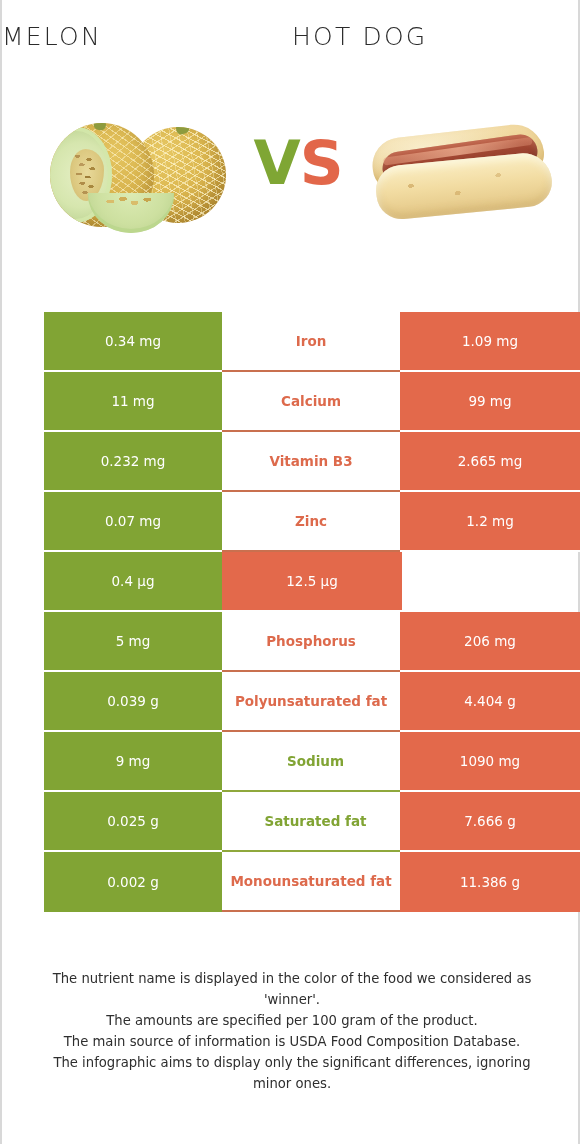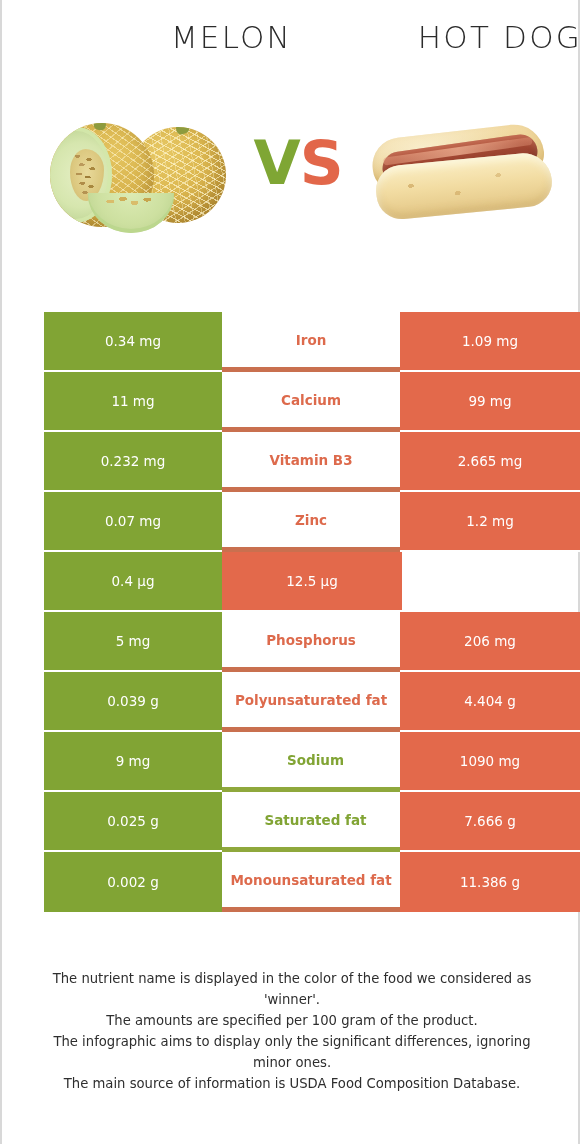--- a/index.html
+++ b/index.html
@@ -28,22 +28,22 @@
   .titles {
     position: absolute;
     top: 20px;
     left: 0;
     width: 580px;
     height: 40px;
     display: flex;
   }
   .title-cell {
     flex: 1;
-    text-align: right;
-    font-size: 31px;
+    text-align: left;
+    font-size: 25px;
     letter-spacing: 2.2px;
     color: #2b2b2b;
     font-weight: 300;
     font-family: "DejaVu Sans", sans-serif;
     line-height: 34px;
     white-space: nowrap;
   }
 
   
   .hero {
@@ -255,21 +255,21 @@
     border-bottom: 2px solid #ffffff;
   }
   .row:last-child .cell-left,
   .row:last-child .cell-right { border-bottom: none; }
 
   .cell-mid {
     width: 178px;
     background: #ffffff;
     font-size: 13.5px;
     font-weight: 700;
-    border-bottom: 5px solid #6d28d9;
+    border-bottom: 2px solid #6d28d9;
     border-left: 0;
     border-right: 0;
   }
   .cell-mid.win-green { color: #81a434; padding-left: 9px; }
   .cell-mid.win-orange { color: #dd6a4c; }
   .cell-mid.b-green { border-bottom-color: #8fa83c; }
   .cell-mid.b-orange { border-bottom-color: #c9704f; }
 
   
   .footer {
@@ -373,17 +373,17 @@
       <div class="row">
         <div class="cell cell-left">0.002 g</div>
         <div class="cell cell-mid win-orange b-orange">Monounsaturated fat</div>
         <div class="cell cell-right">11.386 g</div>
       </div>
     </div>
 
   <div class="footer">
     <p>The nutrient name is displayed in the color of the food we considered as 'winner'.</p>
     <p>The amounts are specified per 100 gram of the product.</p>
+    <p>The main source of information is USDA Food Composition Database.</p>
     <p>The infographic aims to display only the significant differences, ignoring minor ones.</p>
-    <p>The main source of information is USDA Food Composition Database.</p>
   </div>
 
 </div>
 
 </body></html>

